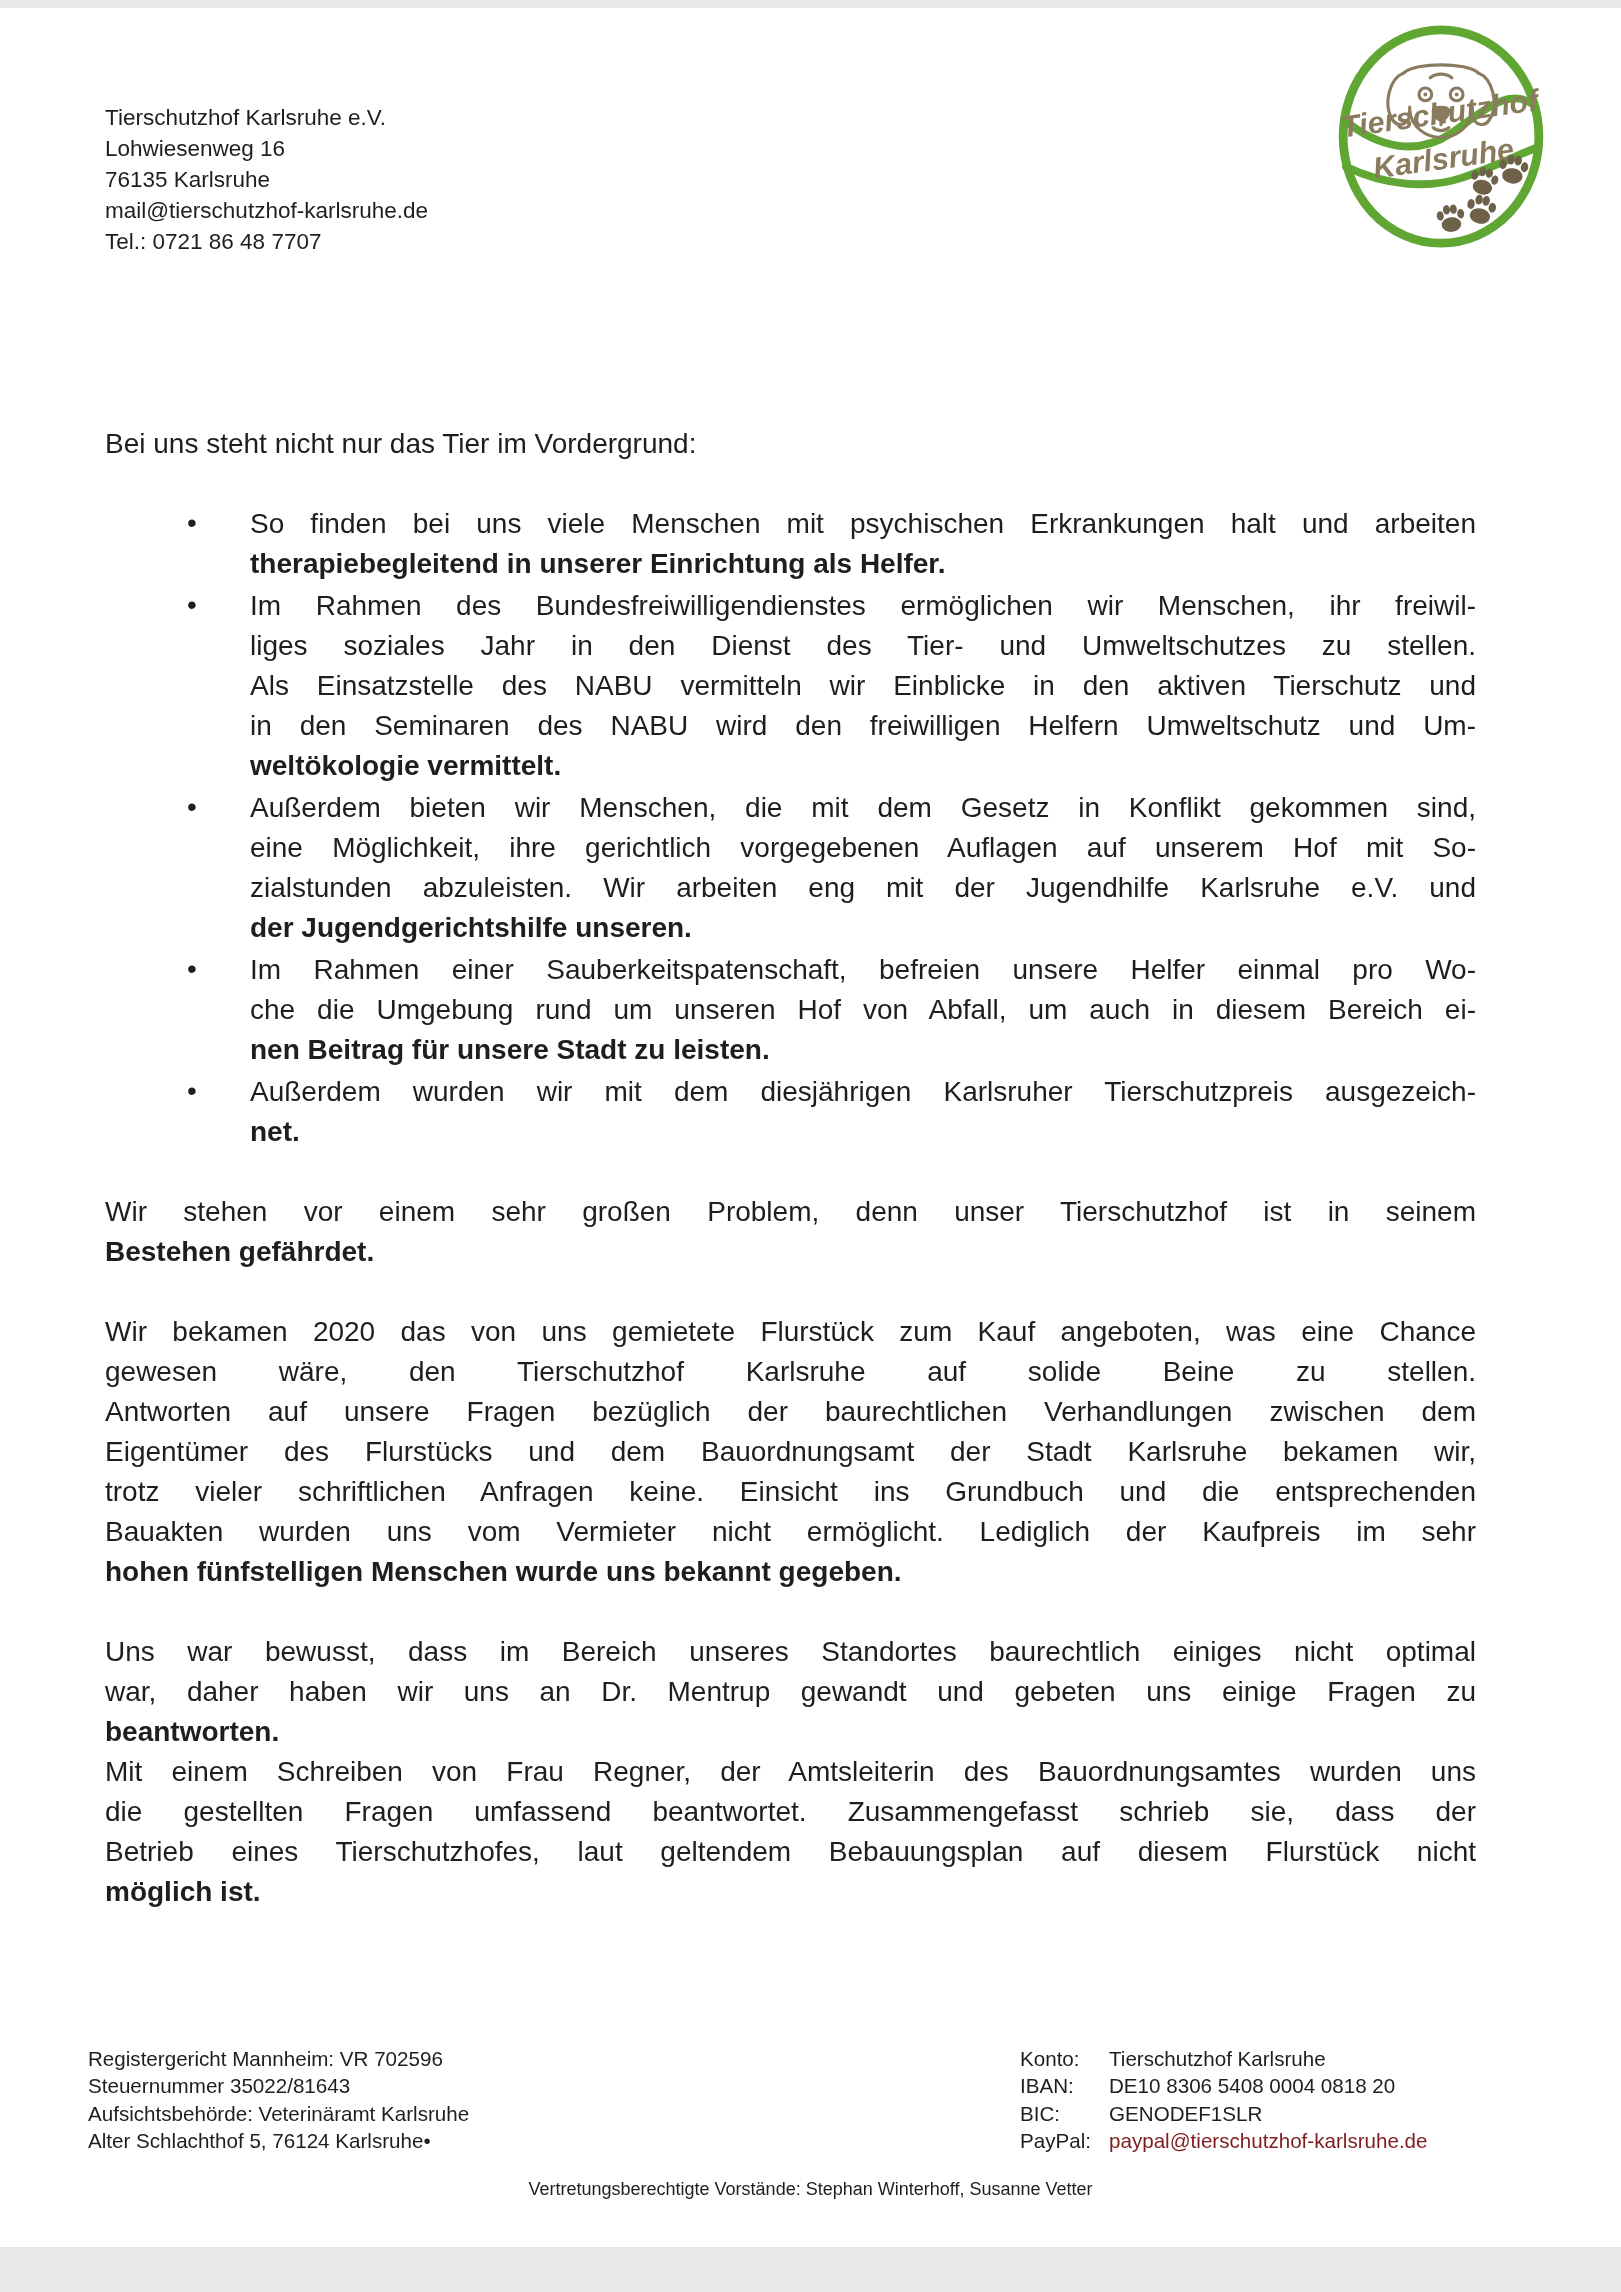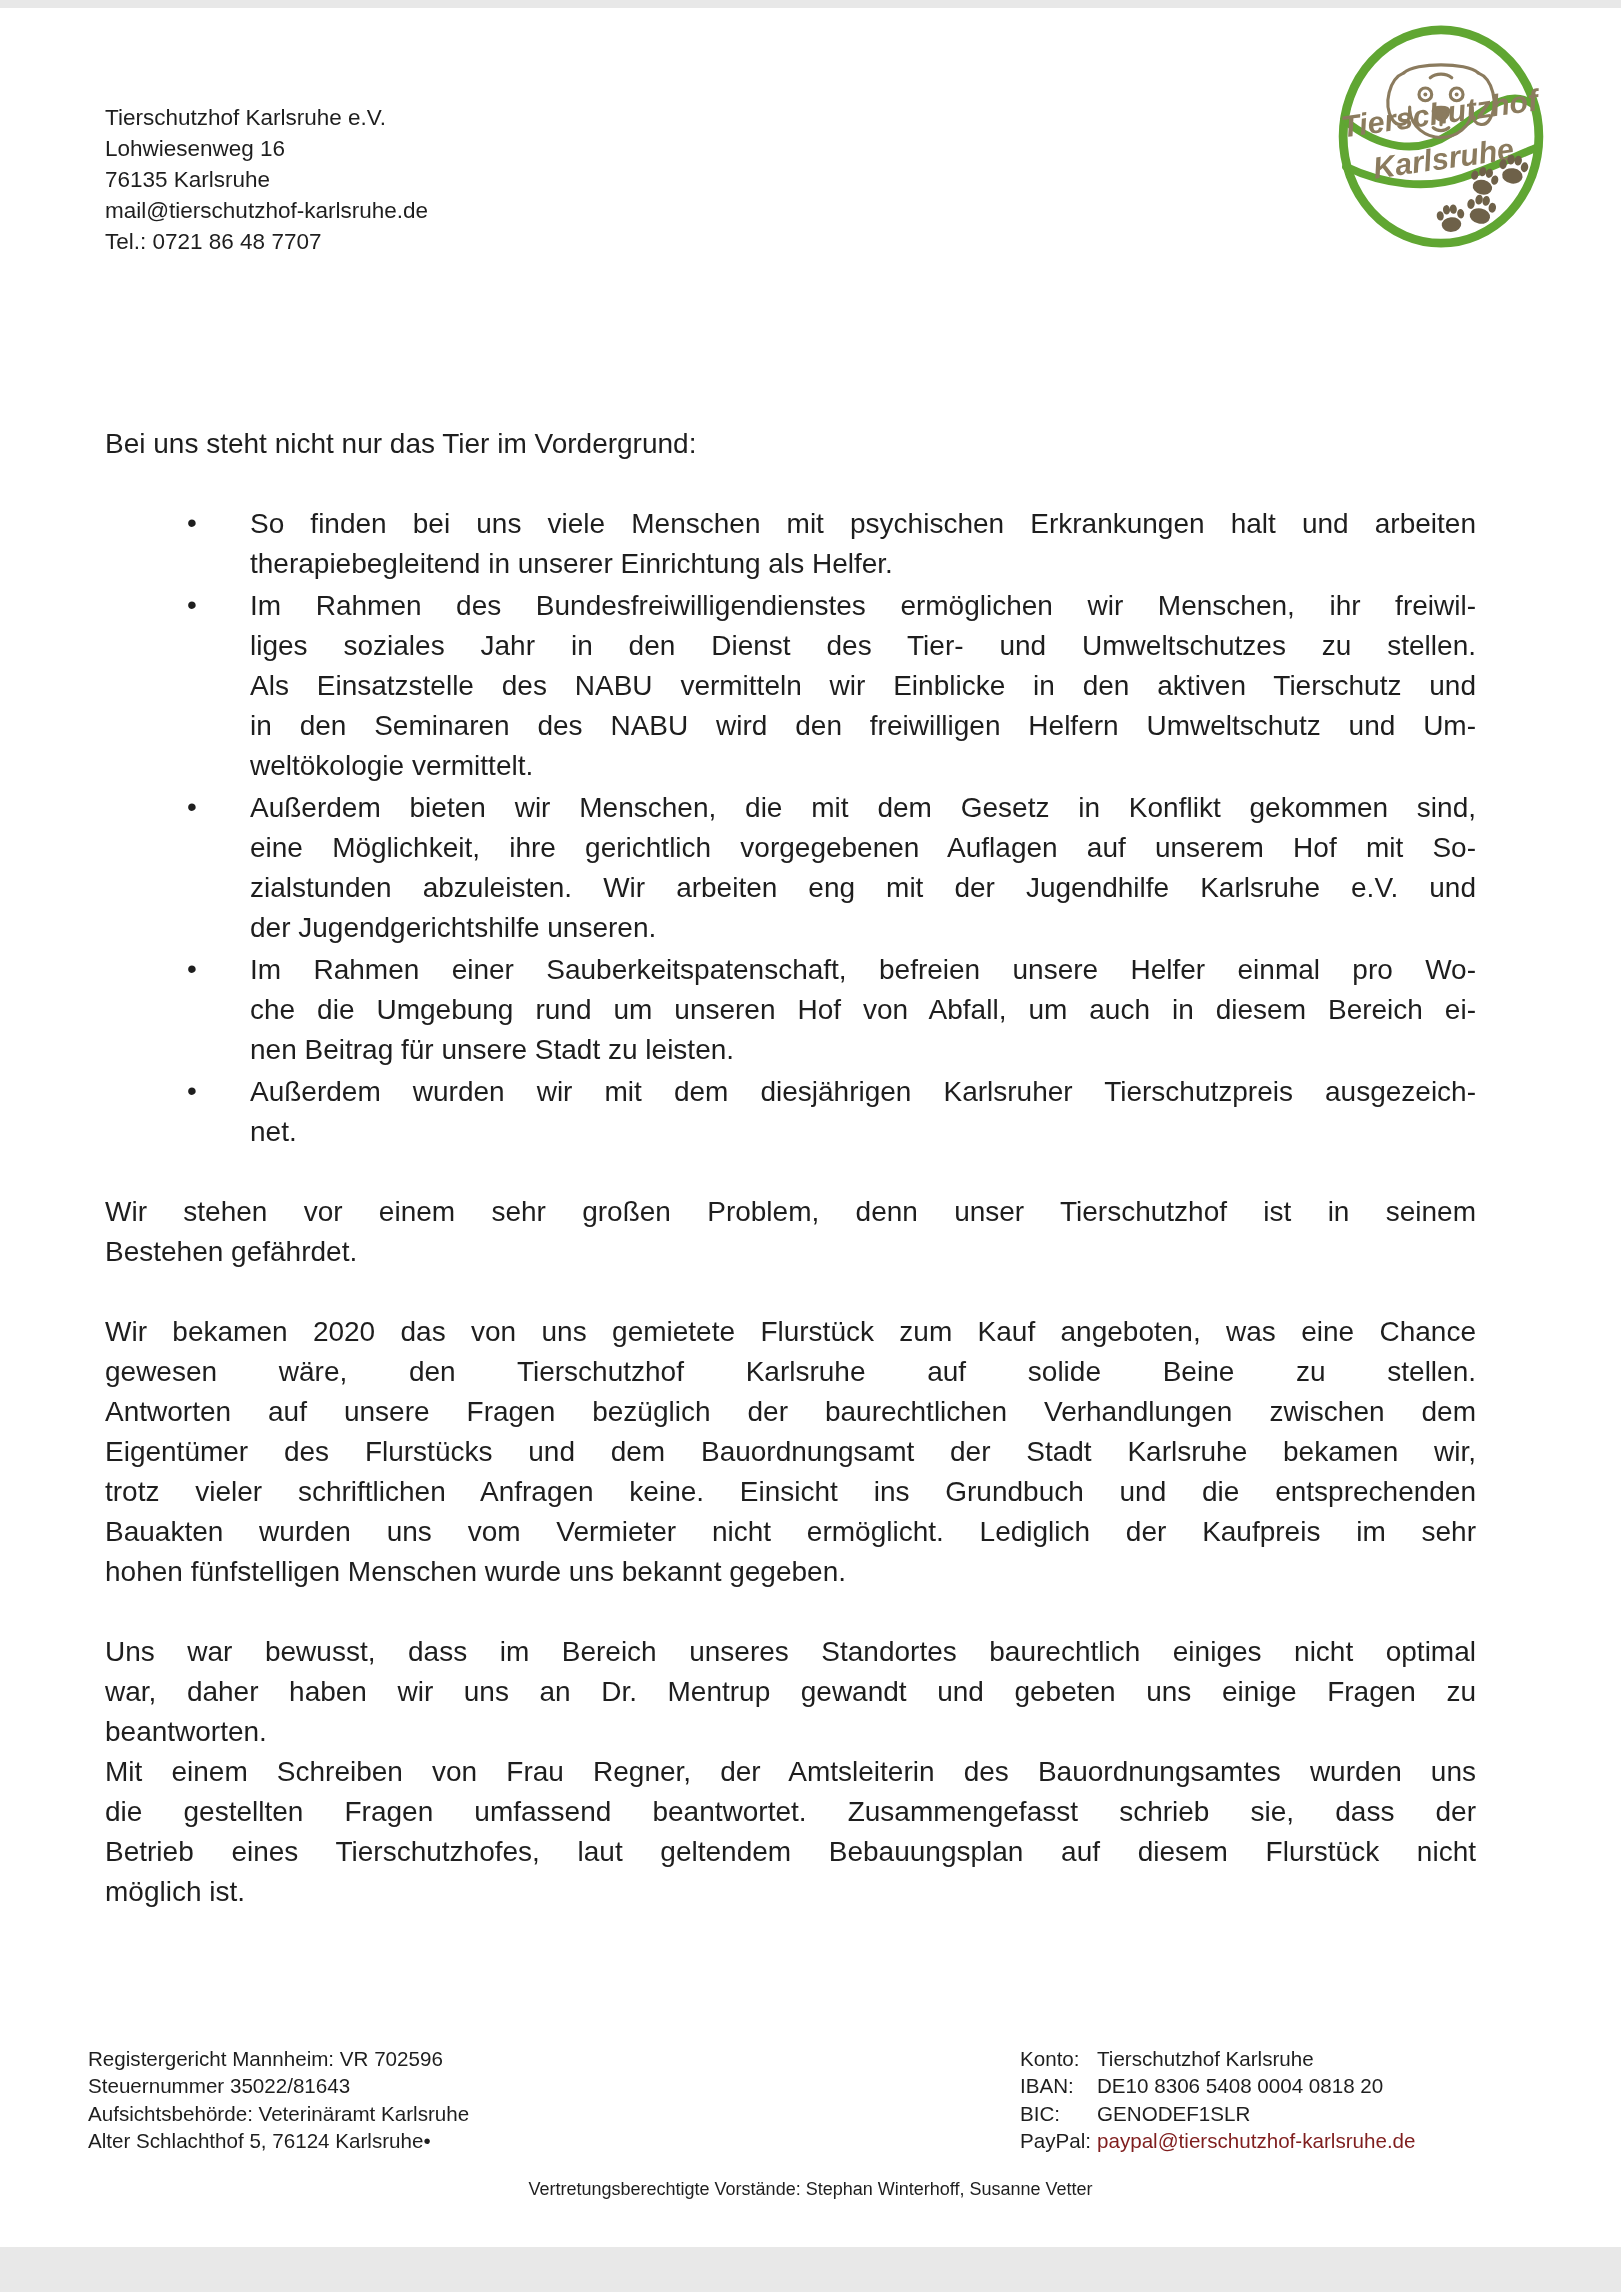--- a/index.html
+++ b/index.html
@@ -21,32 +21,32 @@
   .logo { position:absolute; left:1335px; top:13.7px; width:212px; height:229px; }
   
   .body {
     position:absolute; left:105px; top:416px; width:1371px;
     font-size:28px; line-height:40px;
   }
   .intro { margin:0 0 40px 0; }
   .bullet-item { position:relative; padding-left:145px; margin-bottom:2px; }
   .bullet-marker { position:absolute; left:82px; top:-1px; }
   .line { text-align:justify; text-align-last:justify; }
-  .line.last { text-align:center; text-align-last:left; }
+  .line.last { text-align:center; text-align-last:left;font-weight:bold; }
   .paragraph { margin-top:0; }
   .paragraph.gap { margin-top:40px; }
   
   .footer-legal {
     position:absolute; left:88px; top:2037px;
     font-size:20.6px; line-height:27.4px;
   }
   .footer-bank {
     position:absolute; left:1020px; top:2037px;
     font-size:20.6px; line-height:27.4px;
-    display:grid; grid-template-columns:73px auto; column-gap:4px;
+    display:grid; grid-template-columns:73px auto; column-gap:16px;
   }
   .footer-board {
     position:absolute; left:0; top:2168px; width:100%;
     text-align:center; font-size:18px; line-height:27.4px;
   }
   .link { color:#7f1d1d; cursor:pointer; }
 </style>
 </head>
 <body>
 

